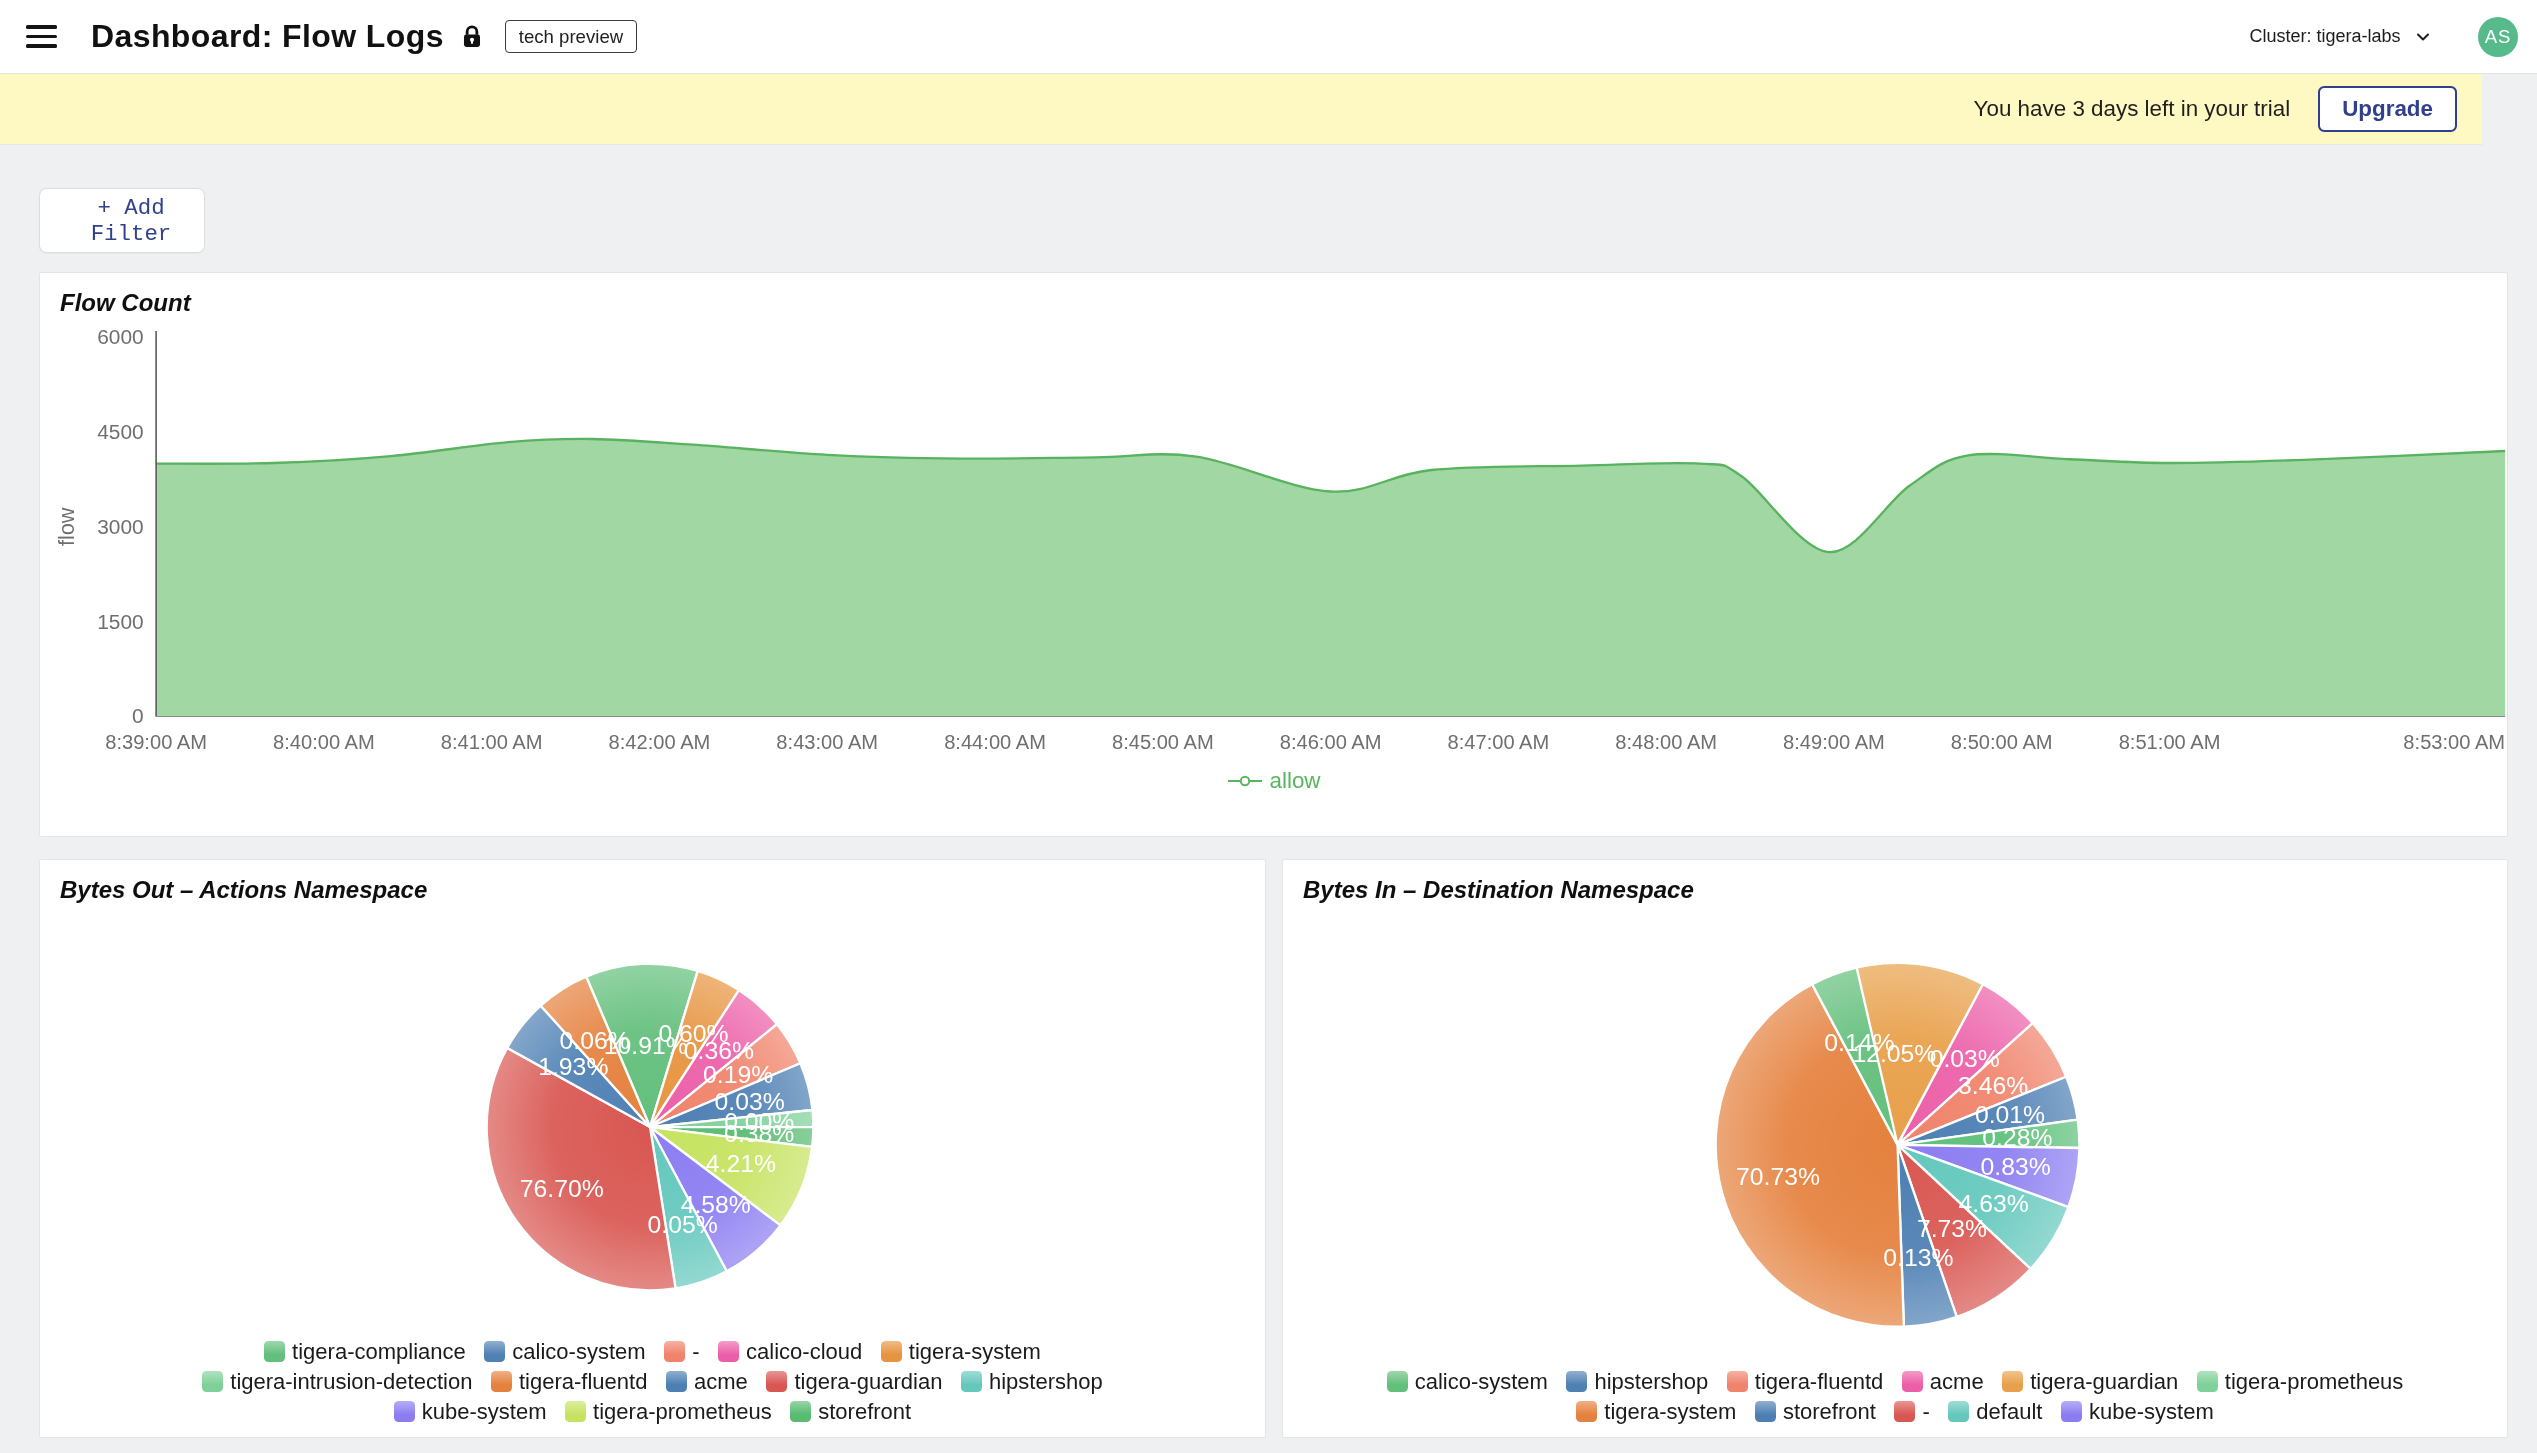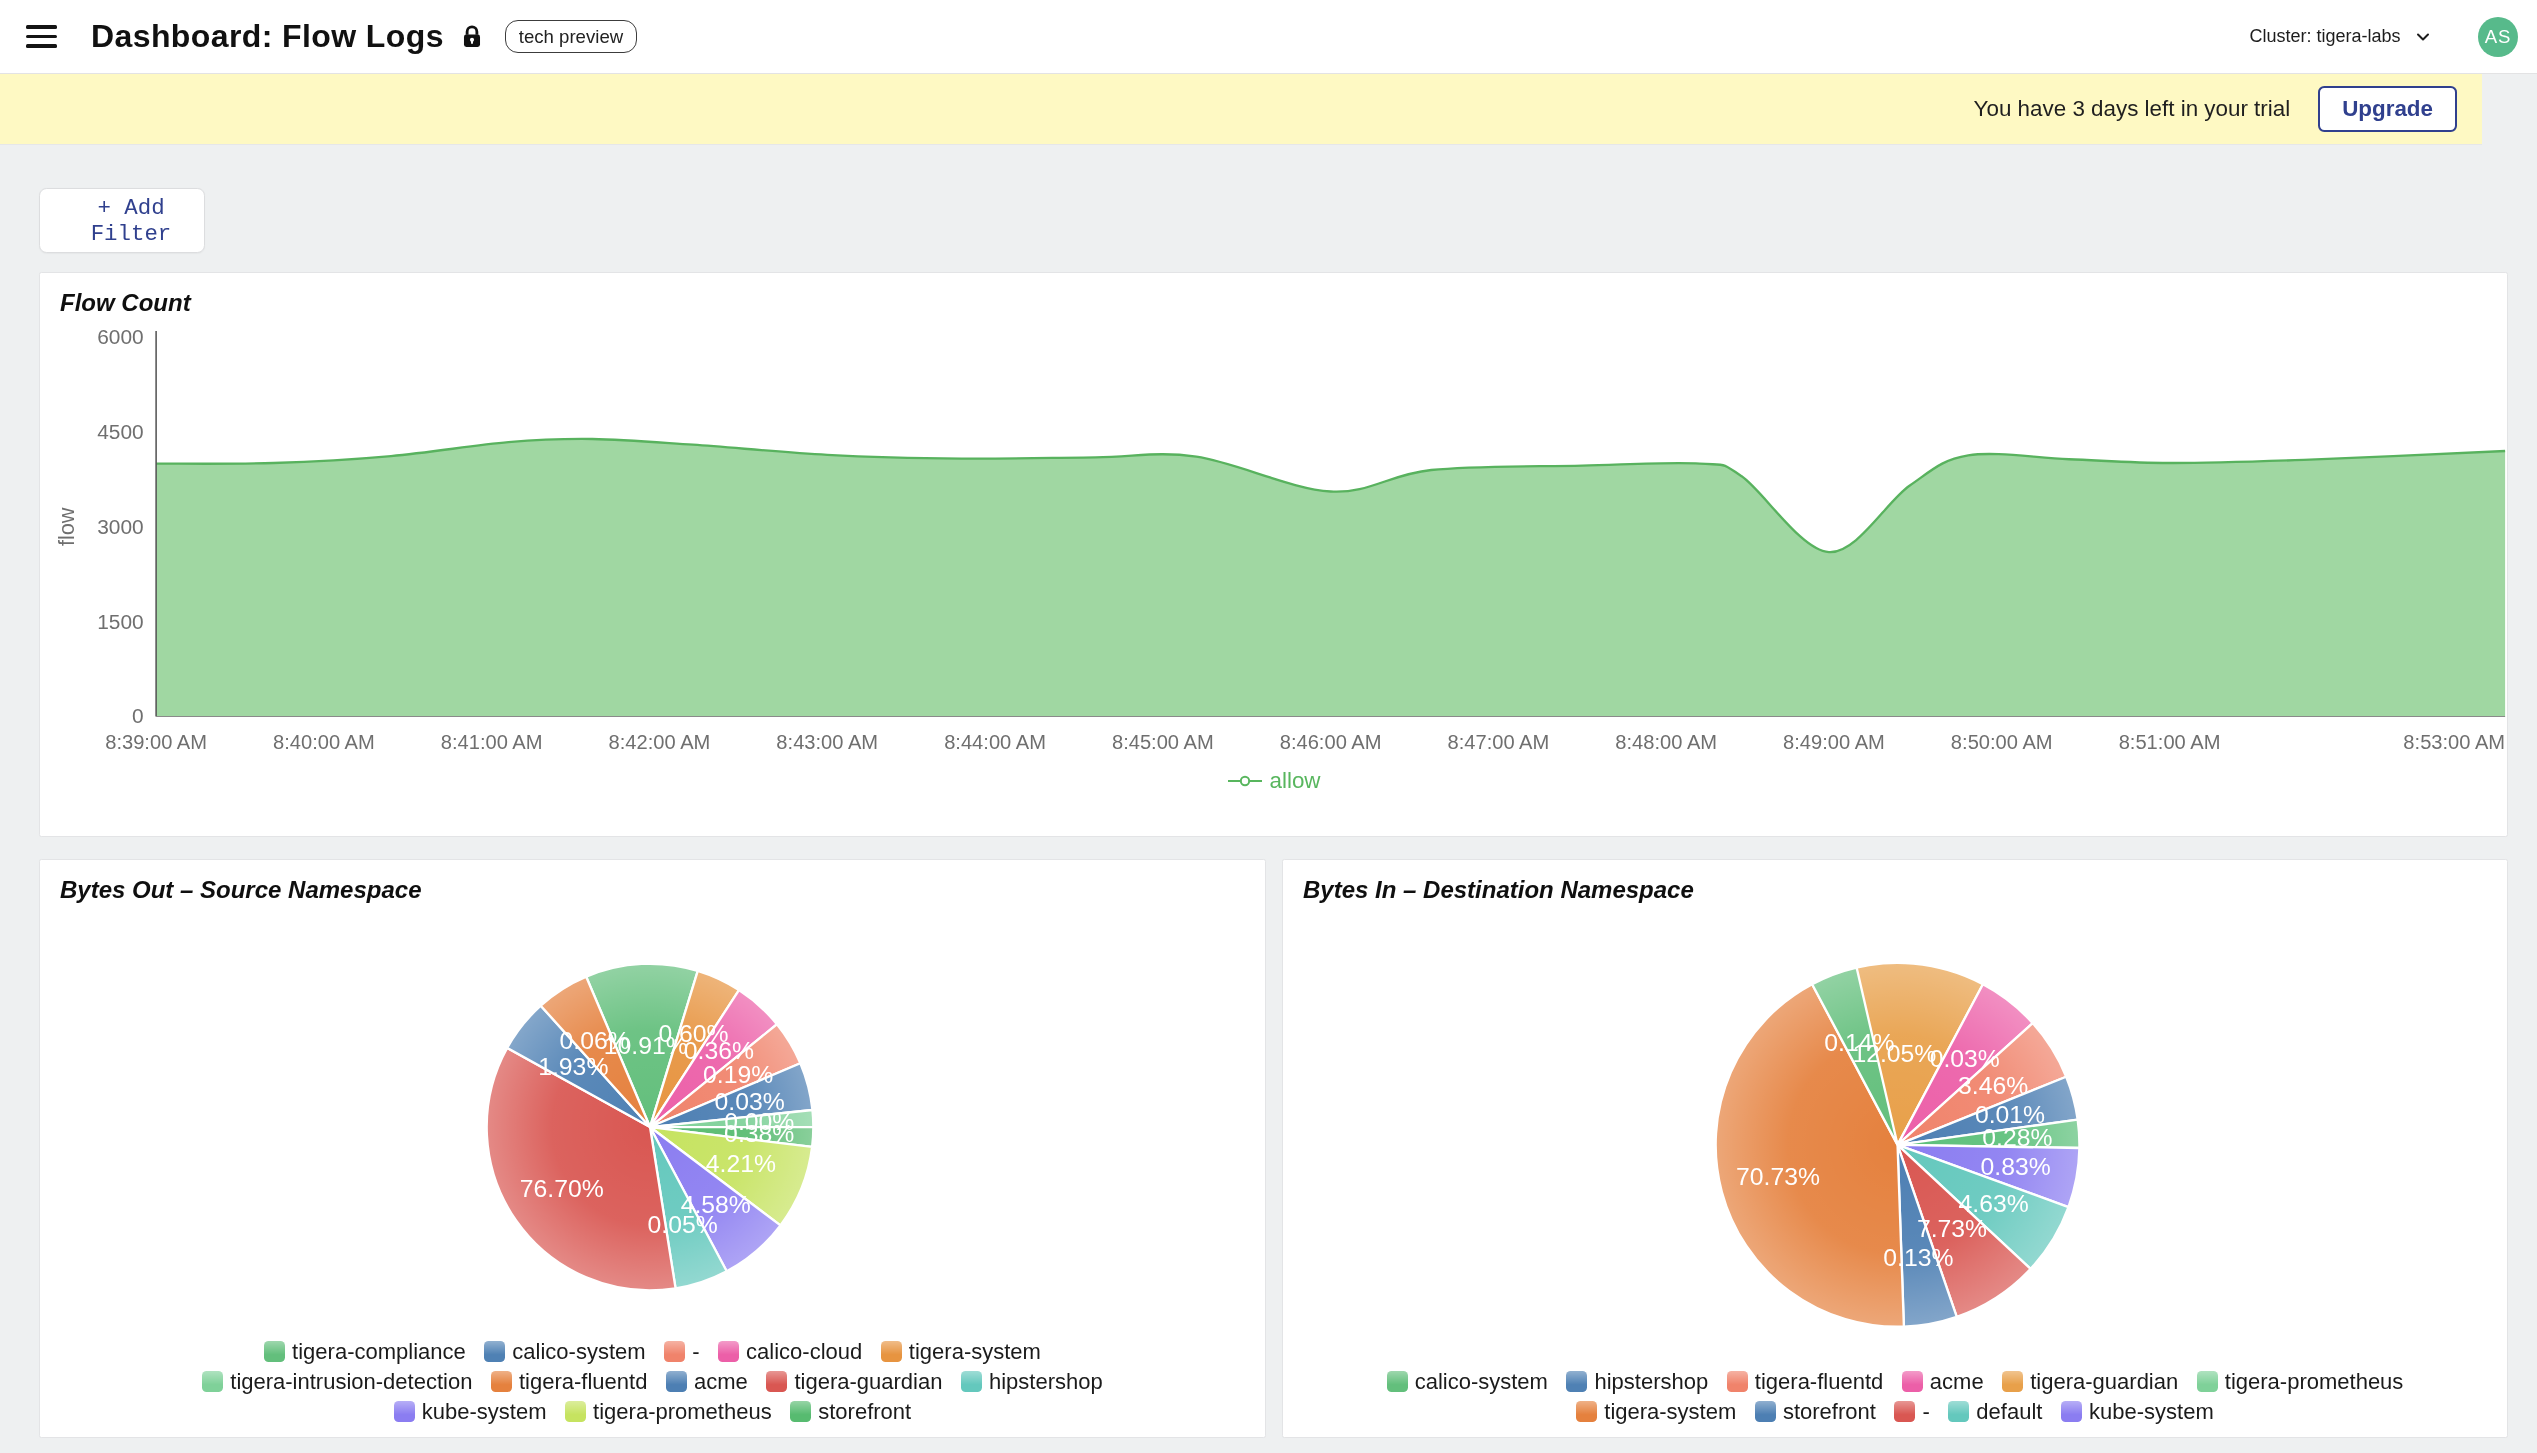--- a/index.html
+++ b/index.html
@@ -7,21 +7,21 @@
        font-family:"Liberation Sans",sans-serif;color:#1c1c1c;overflow:hidden;}
 
   
   .header{position:absolute;left:0;top:0;width:2538px;height:74px;background:#ffffff;
           border-bottom:1.5px solid #e3e3e4;display:flex;align-items:center;box-sizing:border-box;text-align:right;}
   .hamburger{margin-left:26px;width:31px;height:23px;display:flex;flex-direction:column;
              justify-content:space-between;cursor:pointer;}
   .hamburger div{height:3.9px;background:#141414;border-radius:1.5px;}
   .app-title{margin-left:34px;font-size:32px;font-weight:800;color:#111;letter-spacing:0.4px;white-space:nowrap;}
   .lock{margin-left:15.5px;display:flex;align-items:center;}
-  .badge{margin-left:20px;border:1.5px solid #3c3c3c;border-radius:13px;padding:4.6px 12.4px;
+  .badge{margin-left:20px;border:1.5px solid #3c3c3c;border-radius:4px;padding:4.6px 12.4px;
          font-size:18.6px;color:#222;background:#fff;white-space:nowrap;}
   .header-right{margin-left:auto;display:flex;align-items:center;margin-right:20px;}
   .cluster{display:flex;align-items:center;font-size:18px;color:#1d1d1d;cursor:pointer;}
   .cluster svg{margin-left:12.4px;}
   .avatar{margin-left:45px;width:40px;height:40px;border-radius:50%;background:#57ba8b;color:#fff;
           display:flex;align-items:center;justify-content:center;font-size:18.6px;letter-spacing:0.8px;cursor:pointer;}
 
   
   .trialbar{position:absolute;left:0;top:74px;width:2482px;height:71px;background:#fef9c3;
             border-bottom:1.5px solid #e6e7e8;display:flex;align-items:center;justify-content:flex-end;box-sizing:border-box;}
@@ -130,21 +130,21 @@
           <svg width="34" height="14" viewBox="0 0 44 18">
         <line x1="0" y1="9" x2="44" y2="9" stroke="#58b65e" stroke-width="2.6"></line>
         <circle cx="22" cy="9" r="5.4" fill="#fff" stroke="#58b65e" stroke-width="2.6"></circle>
           </svg>
       <span class="legend-label" style="color:#58b65e;font-size:22.4px">allow</span>
         </div>
       </div>
   </div>
 
   <div class="panel" id="pie-left">
-    <div class="panel-title">Bytes Out – Source Namespace</div>
+    <div class="panel-title">Bytes Out – Actions Namespace</div>
     <svg id="pieL-svg" class="chart-svg" width="1227" height="579" viewBox="0 0 1585 748">
         <defs>
           <radialGradient id="fadeL" cx="50%" cy="50%" r="50%">
             <stop offset="0%" stop-color="rgba(255,255,255,0)"></stop>
             <stop offset="60%" stop-color="rgba(255,255,255,0.07)"></stop>
             <stop offset="100%" stop-color="rgba(255,255,255,0.30)"></stop>
           </radialGradient>
         </defs>
         <path d="M788,345L705.5557318887633,150.7734759215351A211,211 0 0 1 849.6904296964974,143.2196964917995Z" fill="#63bf7c" stroke="#fff" stroke-width="3" stroke-linejoin="round"></path>
         <path d="M788,345L849.6904296964974,143.2196964917995A211,211 0 0 1 902.9188363881707,168.04051016351553Z" fill="#e79440" stroke="#fff" stroke-width="3" stroke-linejoin="round"></path>

